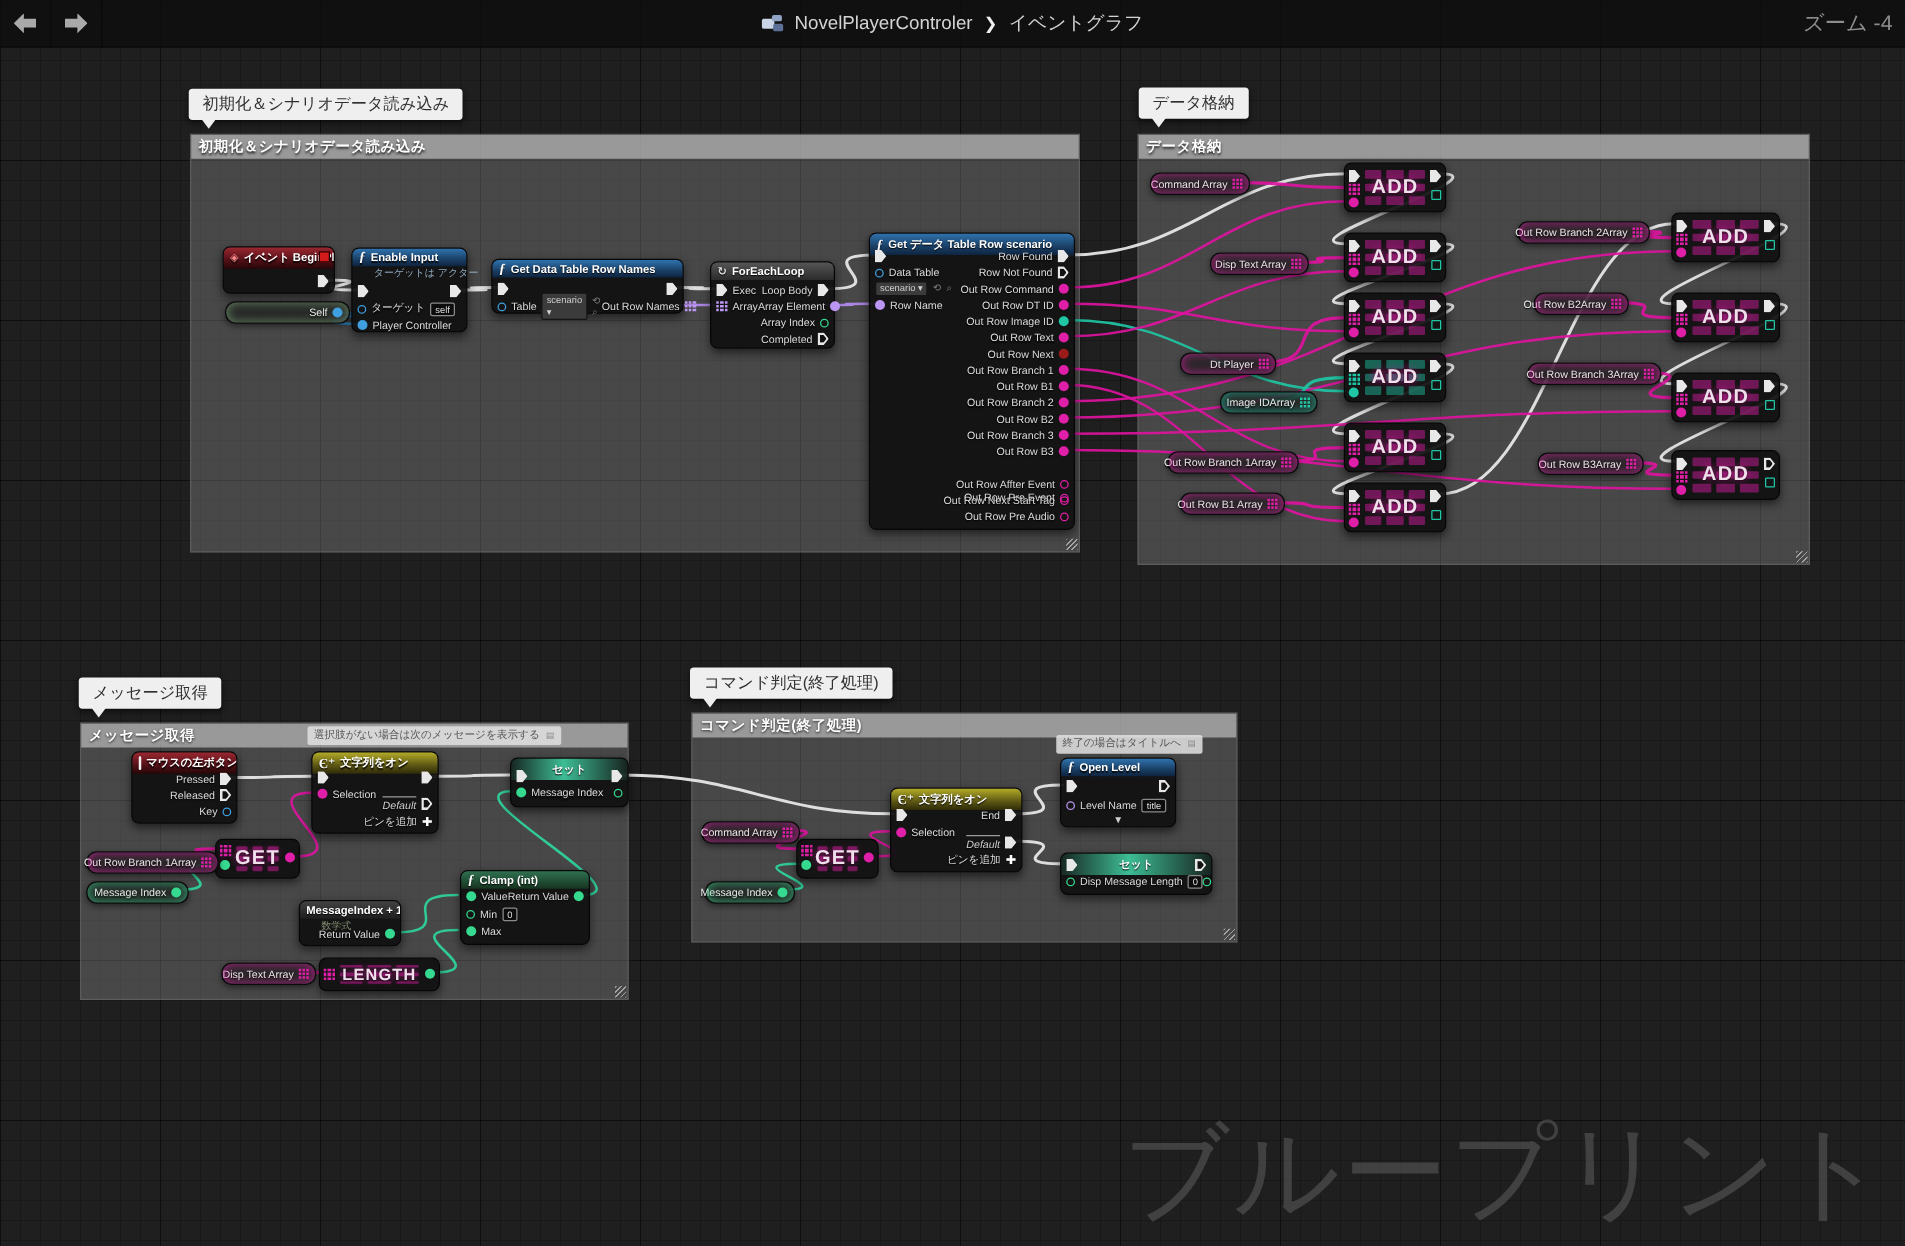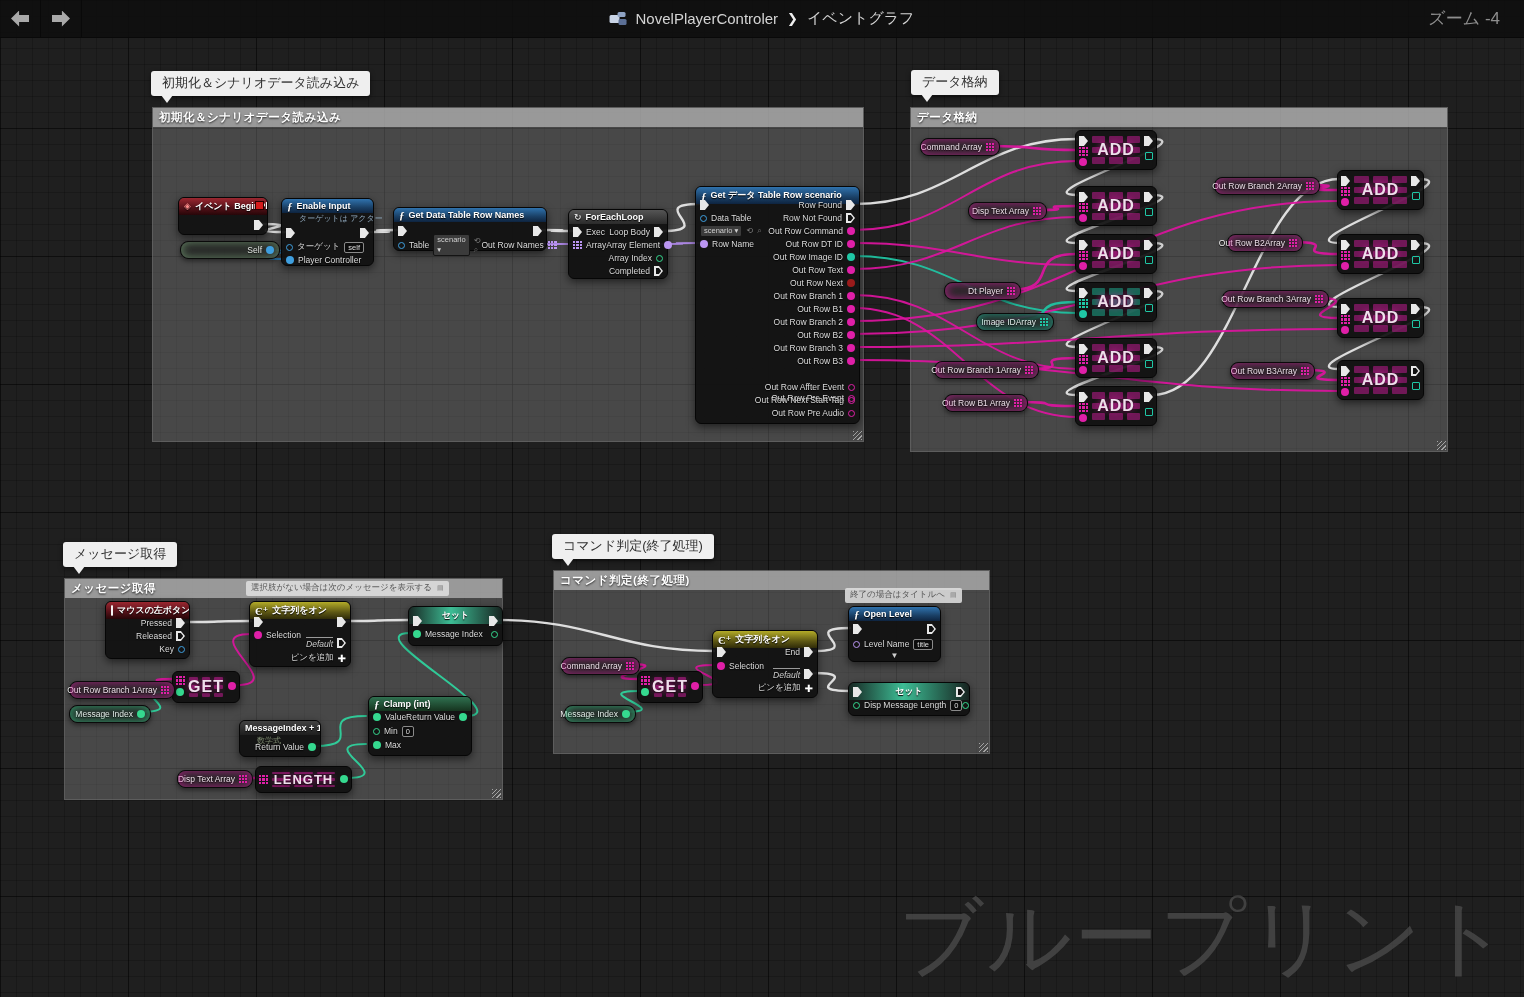--- a/index.html
+++ b/index.html
@@ -22,21 +22,21 @@
   .arrow.back{clip-path:polygon(45% 0,45% 28%,100% 28%,100% 72%,45% 72%,45% 100%,0 50%);}
   .arrow.fwd{clip-path:polygon(55% 0,100% 50%,55% 100%,55% 72%,0 72%,0 28%,55% 28%);}
   .crumbs{position:absolute;left:50%;transform:translateX(-50%);display:flex;align-items:center;gap:9px;}
   .bpicon{position:relative;width:17px;height:15px;}
   .bpicon i{position:absolute;border-radius:1.5px;}
   .bpicon .a{left:0;top:4px;width:10px;height:8px;background:#c9d4e6;}
   .bpicon .b{left:8px;top:1px;width:8px;height:5px;background:#8fa3c4;}
   .bpicon .c{left:9px;top:8px;width:8px;height:6px;background:#5c7096;}
   .crumb{color:#d4d4d4;font-size:15px;}
   .crumb-sep{color:#efefef;font-size:13px;font-weight:bold;}
-  .zoomlabel{position:absolute;right:24px;top:7px;color:#8e8e8e;font-size:17px;z-index:41;text-align:center;}
+  .zoomlabel{position:absolute;right:10px;top:7px;color:#8e8e8e;font-size:17px;z-index:41;text-align:center;}
   
   .comment{position:absolute;background:rgba(168,168,168,.30);border:1px solid rgba(120,120,120,.45);z-index:1;}
   .chead{height:19px;background:rgba(185,185,185,.72);display:flex;align-items:center;padding:0 6px;
     color:#fff;font-size:11.5px;font-weight:bold;text-shadow:0 1px 2px rgba(0,0,0,.8);letter-spacing:.5px;
     white-space:nowrap;overflow:hidden;}
   .rs{position:absolute;right:1px;bottom:1px;width:9px;height:9px;
     background:repeating-linear-gradient(135deg,rgba(255,255,255,.5) 0 1px,transparent 1px 3px);}
   
   .bubble{position:absolute;background:#efefef;color:#303030;font-size:13px;padding:3px 11px 4px;
     border-radius:3px;box-shadow:0 2px 5px rgba(0,0,0,.55);z-index:30;white-space:nowrap;}

